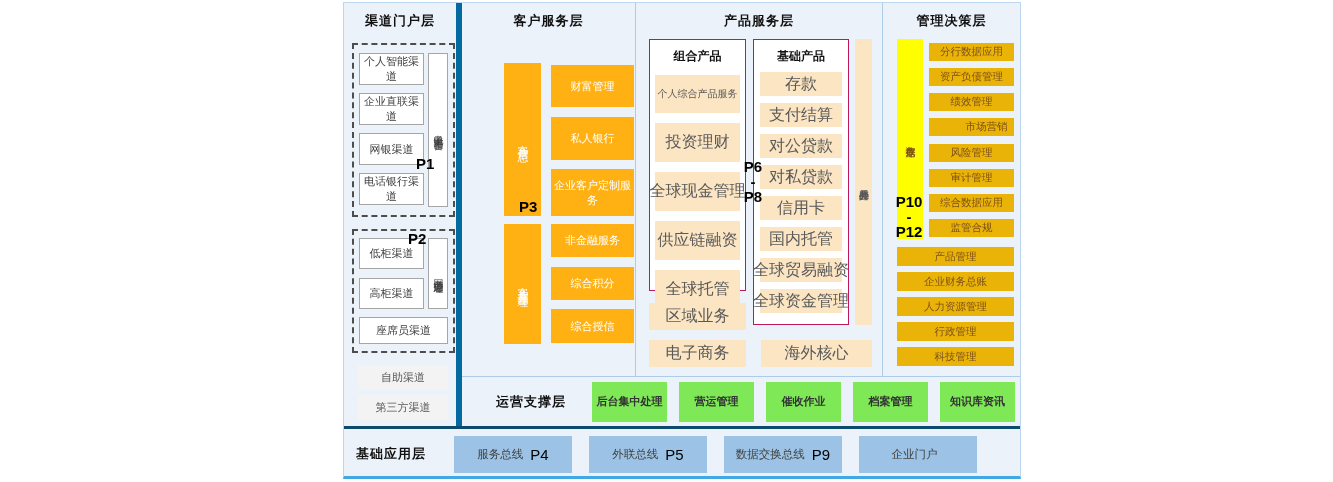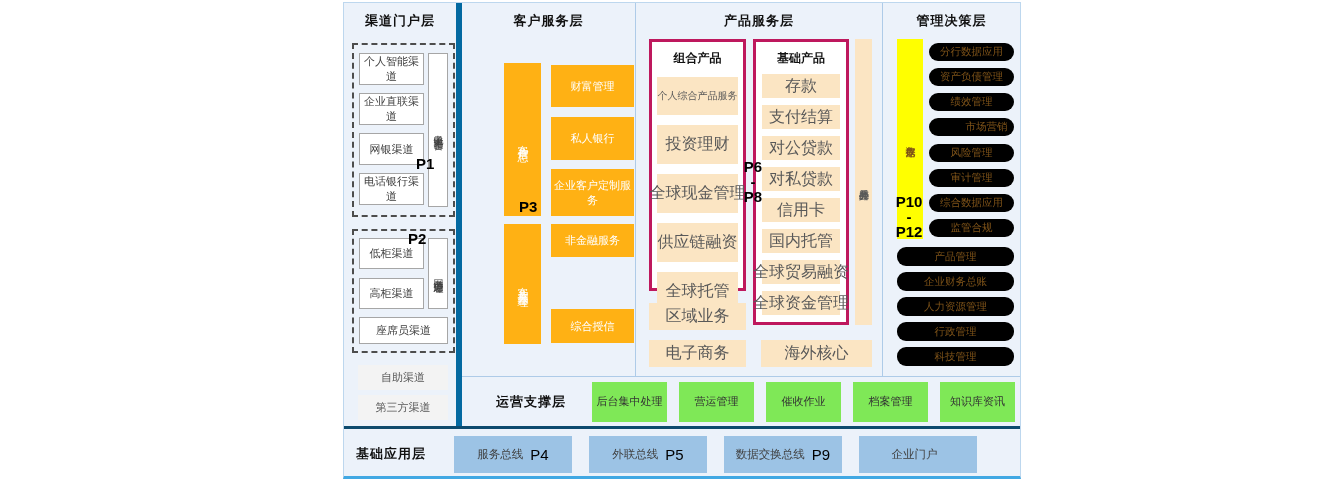--- a/index.html
+++ b/index.html
@@ -34,43 +34,43 @@
 .plabel.stacked { text-align:center; line-height:15px; }
 .p1 { left:72px; top:152px; } .p2 { left:64px; top:227px; } .p3 { left:57px; top:195px; }
 .p68 { left:97px; top:156px; width:40px; } .p1012 { left:2px; top:156px; width:48px;margin-top:35px; }
 
 .obox { position:absolute; left:89px; width:83px; background:#FFB114; color:#fff; font-size:11px; display:flex; align-items:center; justify-content:center; text-align:center; line-height:1.3; }
 .obar { position:absolute; left:42px; width:37px; background:#FFB114; color:#fff; font-size:11px; writing-mode:vertical-rl; text-orientation:upright; display:flex; align-items:center; justify-content:center; letter-spacing:2px; }
 .obar1 { top:60px; height:153px; } .obar2 { top:221px; height:120px; }
 .ob1 { top:62px; height:42px; } .ob2 { top:114px; height:43px; } .ob3 { top:166px; height:47px; }
 .ob4 { top:221px; height:33px; } .ob5 { top:264px; height:33px; } .ob6 { top:306px; height:34px; }
 
-.sub-box { position:absolute; background:#fff; border:3px solid #be185d; }
+.sub-box { position:absolute; background:#fff; border:1px solid #be185d; }
 .c3-combo { left:13px; top:36px; width:97px; height:252px; }
 .c3-basic { left:117px; top:36px; width:96px; height:286px; }
 .sub-title { font-weight:bold; font-size:12px; color:#111; text-align:center; margin-top:8px; }
 .cream { background:#FBE5C3; color:#595959; font-size:16px; display:flex; align-items:center; justify-content:center; white-space:nowrap; }
 .c3-combo .cream { margin:10px 5px 0; height:39px; }
 .c3-combo .cream.tall { height:38px; font-size:10px; }
 .c3-basic .cream { margin:7px 6px 0; height:24px; }
 .c3-sidebar { position:absolute; left:219px; top:36px; width:17px; height:286px; background:#FBE5C3; color:#595959; font-size:10px; writing-mode:vertical-rl; text-orientation:upright; display:flex; align-items:center; justify-content:center; }
 .c3-small { position:absolute; height:27px; }
 .c3-regional { left:13px; top:300px; width:97px; }
 .c3-ecom { left:13px; top:337px; width:97px; }
 .c3-overseas { left:125px; top:337px; width:111px; }
 
 .c4-bar { position:absolute; left:14px; top:36px; width:26px; height:200px; background:#FFFF00; color:#7d5218; font-size:10px; writing-mode:vertical-rl; text-orientation:upright; display:flex; align-items:center; justify-content:center; }
-.ybox { position:absolute; background:#000000; color:#7d5218; font-size:10.5px; display:flex; align-items:center; justify-content:center; white-space:nowrap;border-radius:9px; }
+.ybox { position:absolute; background:#eab308; color:#7d5218; font-size:10.5px; display:flex; align-items:center; justify-content:center; white-space:nowrap; }
 .ybox.narrow { left:46px; width:85px; height:18px; }
 .yn0{top:40px;} .yn1{top:65px;} .yn2{top:90px;} .yn3{top:115px;padding-left:30px;} .yn4{top:141px;} .yn5{top:166px;} .yn6{top:191px;} .yn7{top:216px;}
 .ybox.wide { left:14px; width:117px; height:19px; }
 .yw0{top:244px;} .yw1{top:269px;} .yw2{top:294px;} .yw3{top:319px;} .yw4{top:344px;}
 
 .ops-title { font-weight:bold; font-size:13px; color:#111; margin-left:34px; width:96px; letter-spacing:1px; }
-.gboxes { display:flex; gap:12px; align-items:center; }
+.gboxes { display:flex; gap:12px; align-items:center;font-weight:bold; }
 .gbox { width:75px; height:40px; background:#7FE857; color:#333; font-size:11px; display:flex; align-items:center; justify-content:center; white-space:nowrap; }
 
 .base-title { font-weight:bold; font-size:13px; color:#111; margin-left:12px; width:98px; letter-spacing:1px; }
 .bboxes { display:flex; gap:17px; align-items:center; }
 .bbox { width:118px; height:37px; background:#9CC3E5; color:#404040; font-size:11.5px; display:flex; align-items:center; justify-content:center; gap:7px; }
 .bbox .pnum { font-weight:normal; font-size:15px; color:#000; }
 </style>
 </head>
 <body>
 
@@ -109,20 +109,21 @@
 
         <div class="col2">
           <div class="layer-title">客户服务层</div>
           <div class="obar obar1">客户信息</div>
           <div class="obox ob1">财富管理</div>
           <div class="obox ob2">私人银行</div>
           <div class="obox ob3">企业客户定制服务</div>
           <div class="plabel p3">P3</div>
           <div class="obar obar2">客户关系管理</div>
           <div class="obox ob4">非金融服务</div>
+          <div class="obox ob5">综合积分</div>
           <div class="obox ob6">综合授信</div>
         </div>
 
         <div class="col3">
           <div class="layer-title">产品服务层</div>
           <div class="sub-box c3-combo">
             <div class="sub-title">组合产品</div>
             <div class="cream tall">个人综合产品服务</div>
             <div class="cream">投资理财</div>
             <div class="cream">全球现金管理</div>

